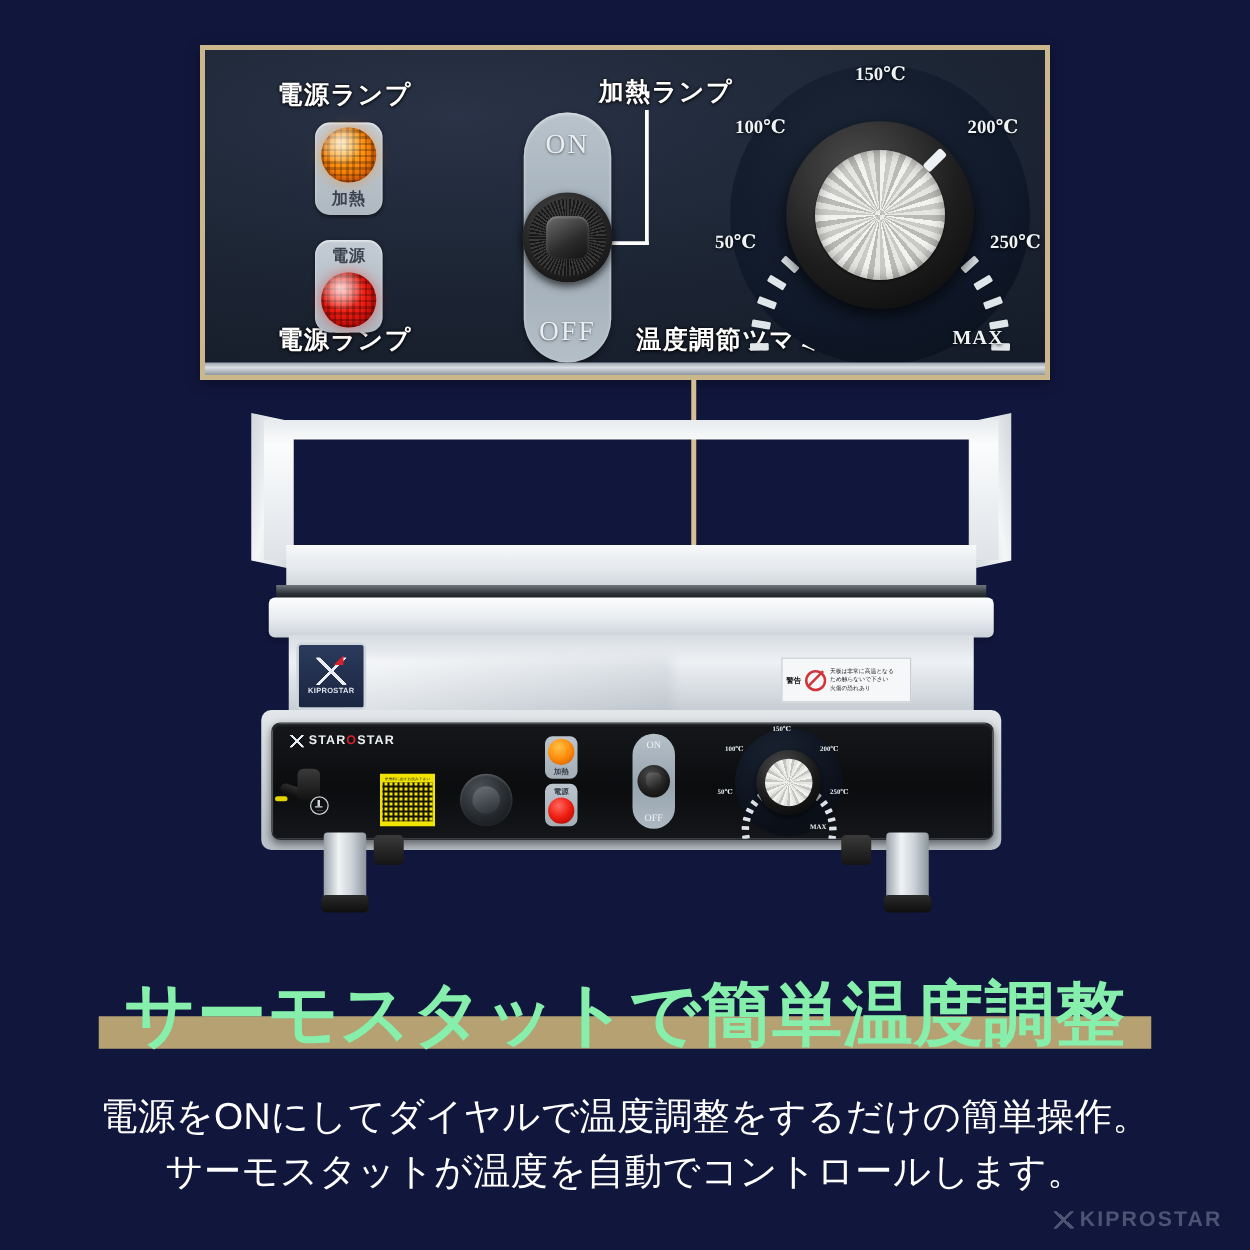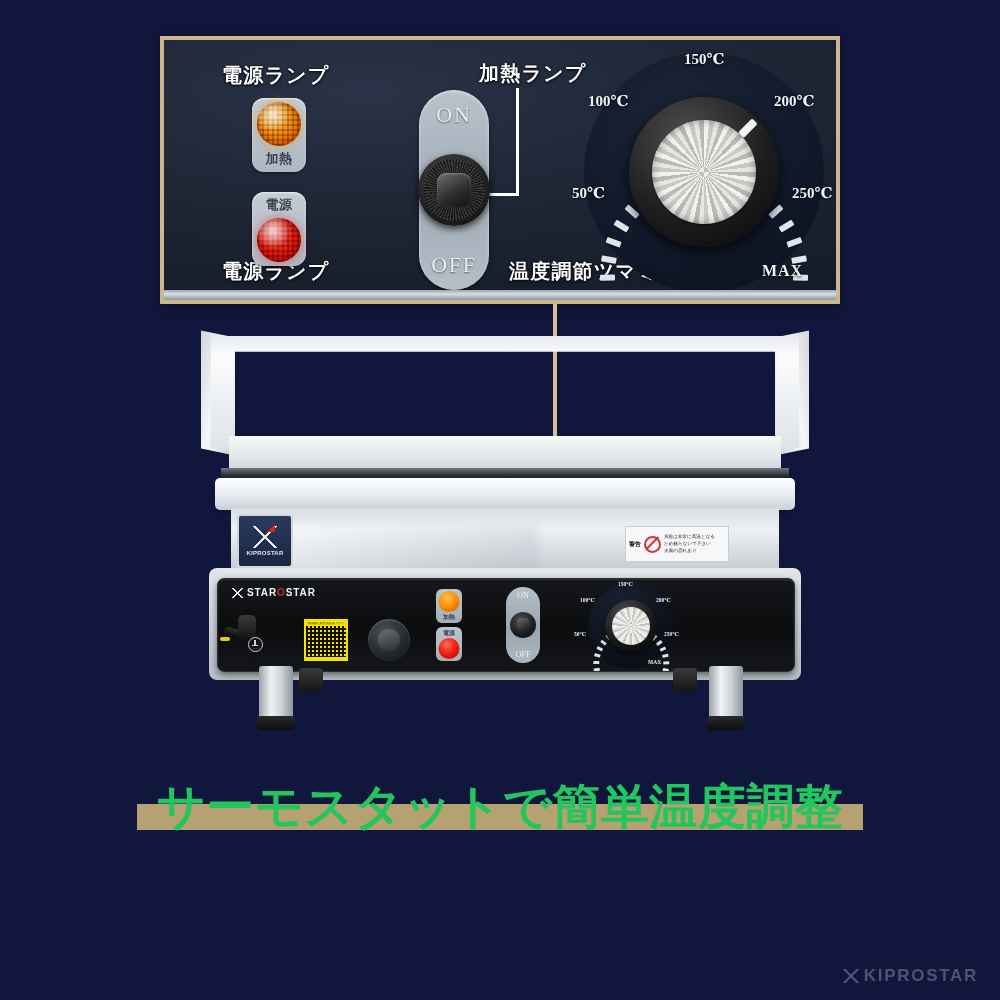--- a/index.html
+++ b/index.html
@@ -373,21 +373,21 @@
   .leg.back::after{display:none;}
   #leg-fl{left:28px;}
   #leg-fr{left:478px;}
   #leg-bl{left:68px;top:2px;}
   #leg-br{left:442px;top:2px;}
 
   
   .headline-wrap{position:absolute;left:0;right:0;top:782px;text-align:center;}
   .headline{
     position:relative;display:inline-block;
-    font-size:48px;font-weight:700;color:#22c55e;letter-spacing:.01em;line-height:1.05;
+    font-size:56px;font-weight:700;color:#86efac;letter-spacing:.01em;line-height:1.05;
     padding:0 6px;
   }
   .headline .bar{
     position:absolute;left:-14px;right:-14px;bottom:2px;height:26px;background:#b5a171;z-index:-1;
   }
   .subcopy{
     position:absolute;left:0;right:0;top:872px;text-align:center;color:#ffffff;
     font-size:30px;line-height:1.45;letter-spacing:.005em;
   }
   .watermark{
@@ -674,19 +674,23 @@
 
   </div>
 
   <div class="headline-wrap">
     <div class="headline">
       <span class="bar"></span>
       <span>サーモスタットで簡単温度調整</span>
     </div>
   </div>
 
+  <div class="subcopy">
+    <div>電源をONにしてダイヤルで温度調整をするだけの簡単操作。</div>
+    <div>サーモスタットが温度を自動でコントロールします。</div>
+  </div>
 
   <div class="watermark">
     <div class="wm"></div>
     <div class="wt">KIPROSTAR</div>
   </div>
 
 </div>
 
 </body></html>

